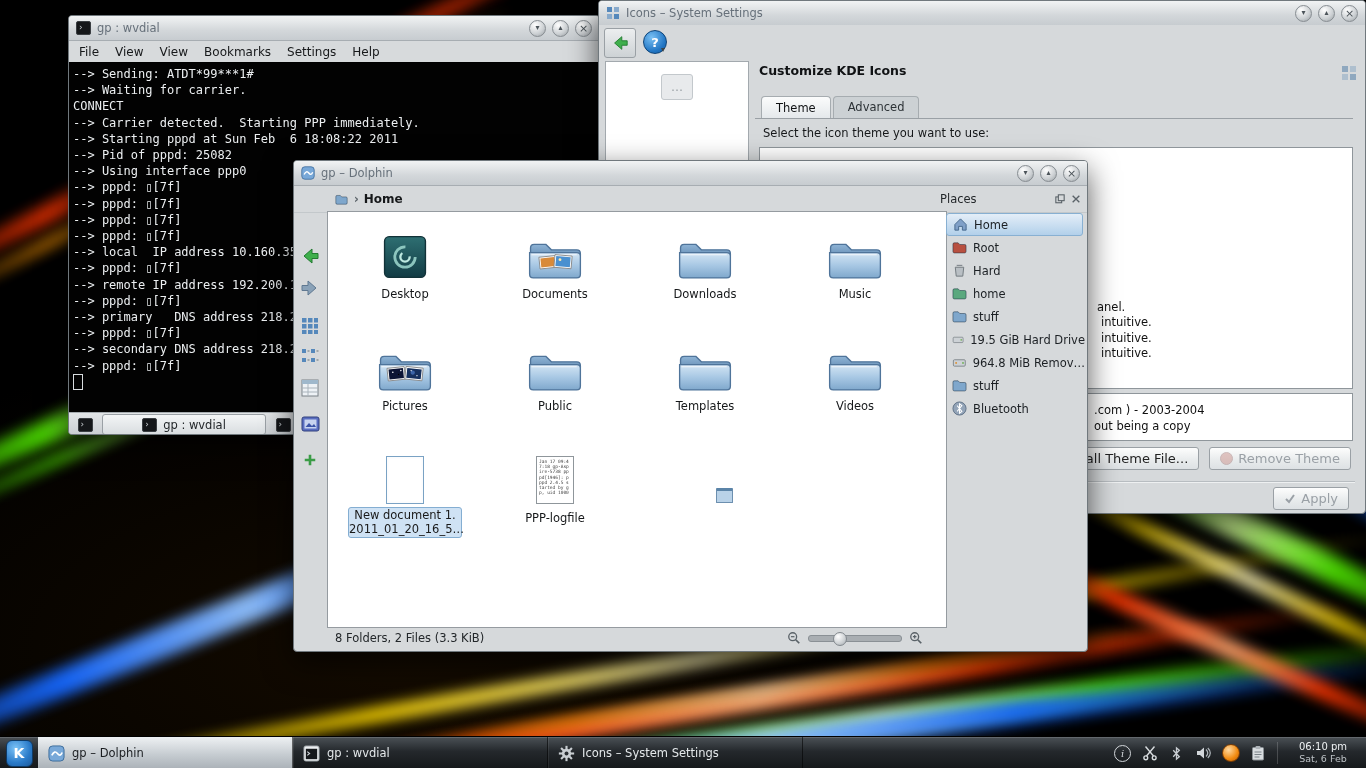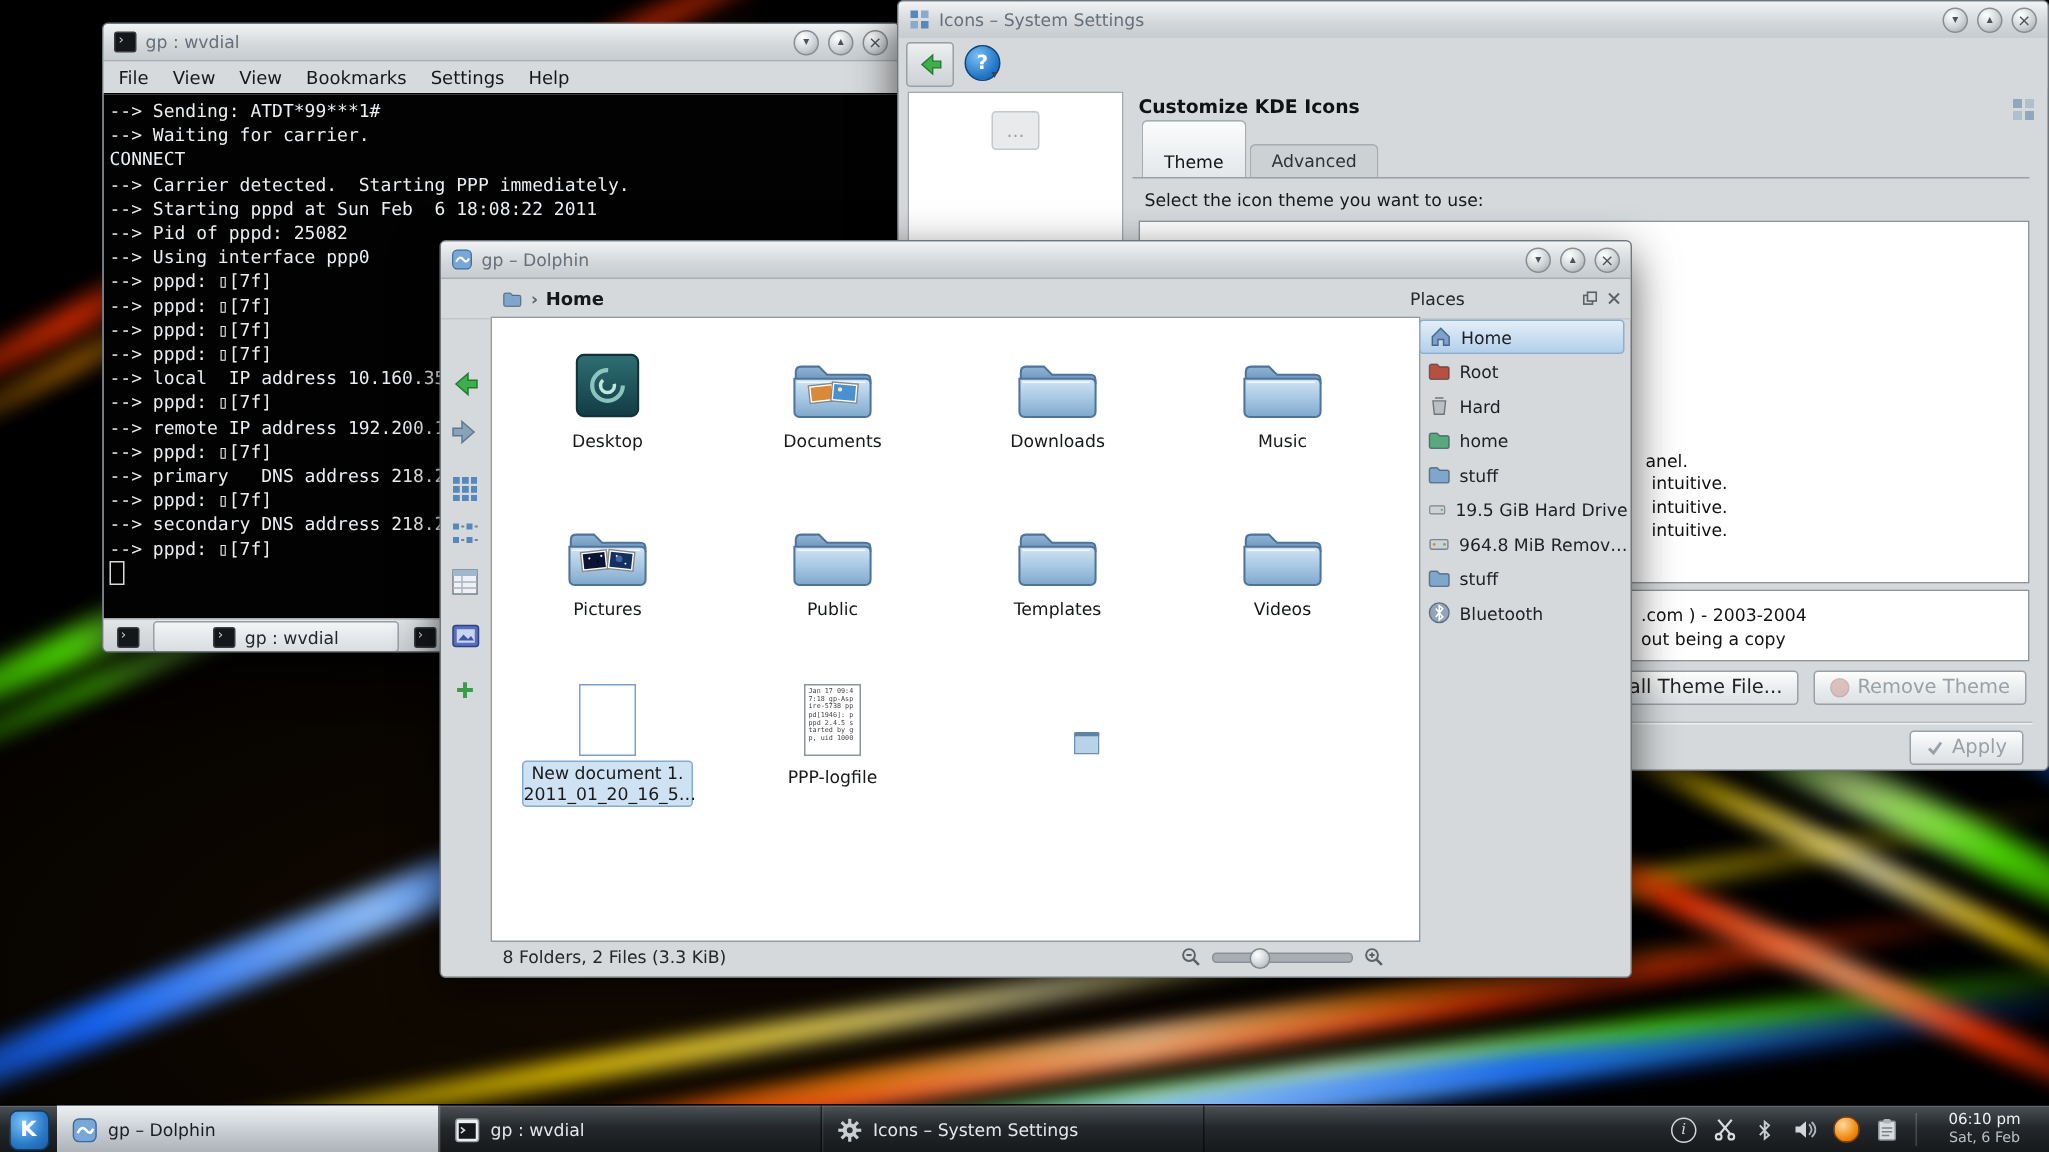--- a/index.html
+++ b/index.html
@@ -62,21 +62,21 @@
   .ss-side{position:absolute;left:6px;top:60px;width:142px;height:444px;background:#fff;border:1px solid #a3a9ae;}
   .ss-item{display:flex;flex-direction:column;align-items:center;gap:4px;padding-top:10px;}
   .ss-item-label{font-weight:bold;font-size:11.5px;color:#16181a;}
   .ss-item2{margin:12px auto 0;width:30px;height:24px;border:1px solid #c3c8cc;border-radius:3px;
     background:#e8eaec;color:#9aa0a5;display:flex;align-items:center;justify-content:center;font-size:12px;}
   .ss-item2::after{content:"…";}
   .ss-h1{position:absolute;left:160px;top:62px;font-weight:bold;font-size:12.5px;color:#101214;}
   .tabs{position:absolute;left:162px;top:93px;display:flex;align-items:flex-end;gap:2px;height:24px;}
   .tab{padding:3px 14px 4px;border:1px solid #a6acb0;border-bottom:none;border-radius:4px 4px 0 0;
     background:#ccd1d4;color:#2c3236;font-size:11.5px;}
-  .tab.active{background:linear-gradient(#fbfcfc,#e3e7ea);position:relative;top:1px;padding-top:20px;color:#101214;}
+  .tab.active{background:linear-gradient(#fbfcfc,#e3e7ea);position:relative;top:1px;padding-top:4px;color:#101214;}
   .pane-line{position:absolute;left:156px;top:117px;width:598px;border-top:1px solid #9aa0a5;}
   .ss-instr{position:absolute;left:164px;top:125px;font-size:11.5px;color:#16181a;}
   .ss-list{position:absolute;left:160px;top:146px;width:592px;height:240px;background:#fff;border:1px solid #8f969b;}
   .frag{position:absolute;font-size:11.5px;color:#111;white-space:nowrap;}
   .ss-about{position:absolute;left:160px;top:392px;width:592px;height:46px;background:#fff;border:1px solid #8f969b;}
   .ss-btnrow{position:absolute;left:160px;top:446px;width:592px;display:flex;justify-content:flex-end;gap:10px;}
   .ss-sep{position:absolute;left:8px;top:480px;width:748px;border-top:1px solid #b8bdc1;border-bottom:1px solid #eef0f1;}
   .ss-apply{position:absolute;right:16px;top:486px;}
   .install-ic{width:10px;height:12px;background:#fdfdfd;border:1px solid #8a9095;display:inline-block;}
   .remove-ic{width:11px;height:11px;border-radius:50%;background:#cf9a94;border:1px solid #a88;display:inline-block;opacity:.55;}

